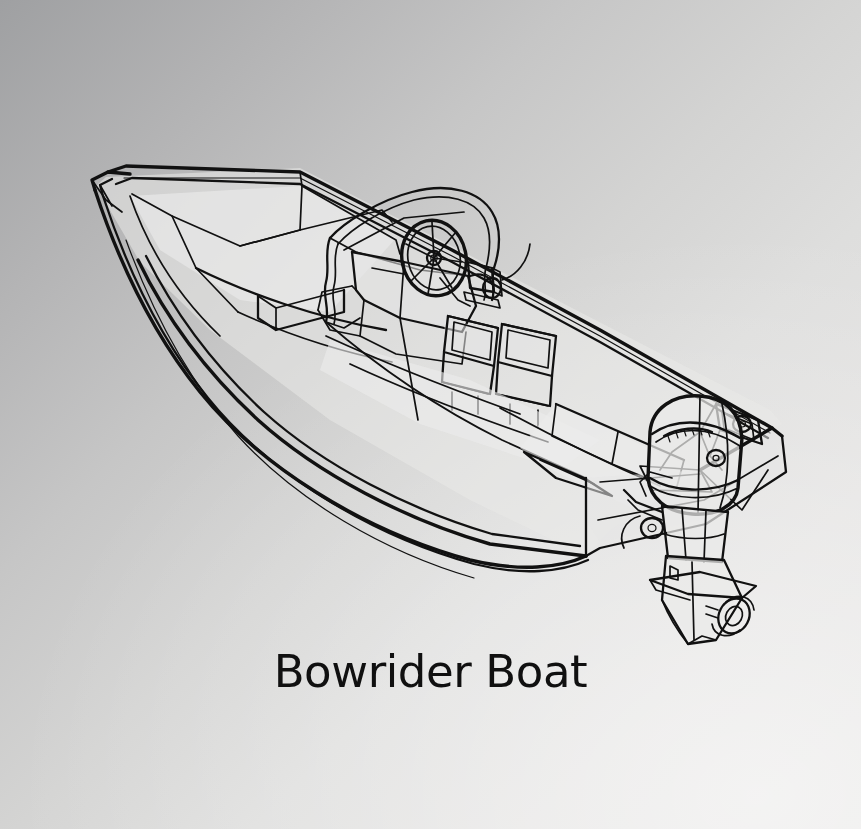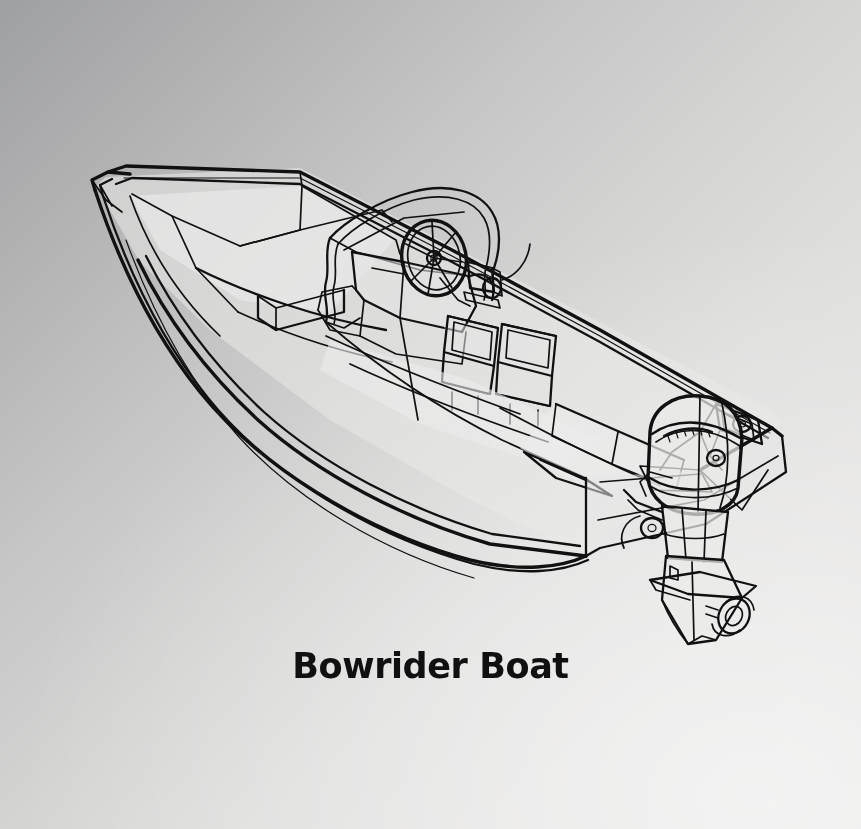--- a/index.html
+++ b/index.html
@@ -44,22 +44,22 @@
   #title-layer {
     position: absolute;
     left: 0;
     top: 648px;
     width: 861px;
     text-align: center;
   }
   #title-text {
     display: inline-block;
     font-family: "DejaVu Sans", "Liberation Sans", sans-serif;
-    font-size: 35px;
-    font-weight: 700;
+    font-size: 45px;
+    font-weight: 400;
     letter-spacing: -0.4px;
     color: #101010;
     line-height: 1.05;
     white-space: nowrap;
   }
   .ln { fill: none; stroke: #111111; stroke-linejoin: round; stroke-linecap: round; }
   .hull-fill { fill: #e9e9e8; fill-opacity: 0.55; stroke: none; }
   .deck-fill { fill: #ececeb; fill-opacity: 0.62; stroke: none; }
   .panel-fill { fill: #e6e6e5; fill-opacity: 0.55; stroke: none; }
   .motor-fill { fill: #eaeae9; fill-opacity: 0.72; stroke: none; }

